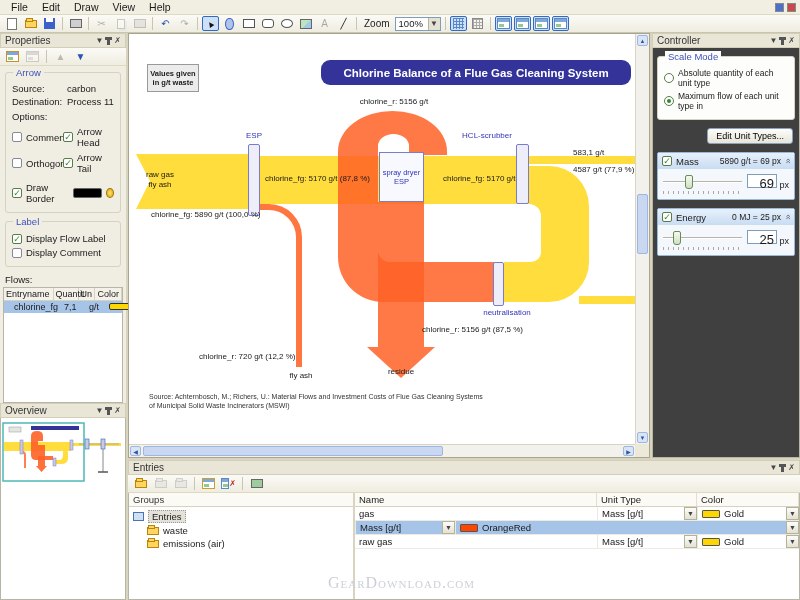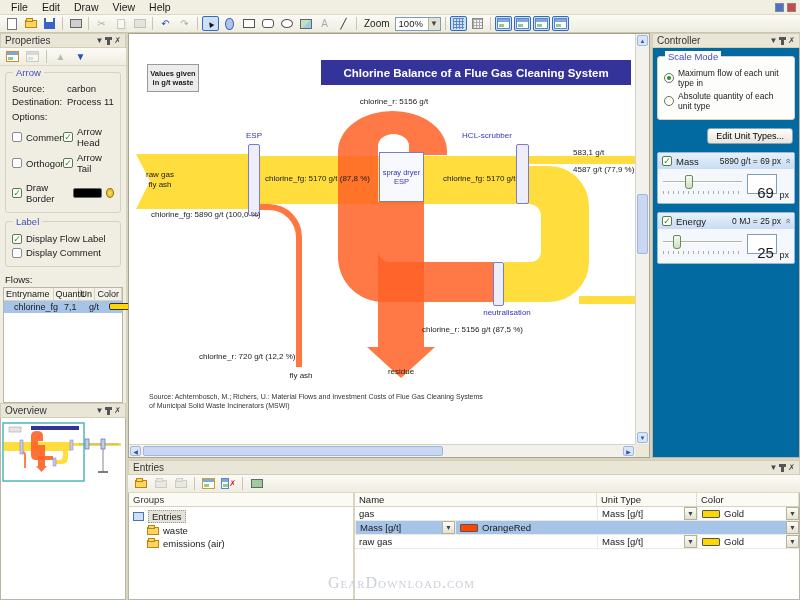--- a/index.html
+++ b/index.html
@@ -79,42 +79,42 @@
   
   .canvas-wrap { flex:1; position:relative; background:#fff; border:1px solid #A8A490; min-width:0; }
   .canvas { position:absolute; left:0; top:0; right:14px; bottom:13px; background:#fff; overflow:hidden; }
   .vsb { position:absolute; top:0; right:0; bottom:13px; width:14px; background:#F2F1EC; border-left:1px solid #D8D4C0; }
   .hsb { position:absolute; left:0; right:14px; bottom:0; height:13px; background:#F2F1EC; border-top:1px solid #D8D4C0; }
   .sb-btn { position:absolute; background:#D9E4F5; border:1px solid #9EB6E4; border-radius:2px; color:#35589E; font-size:6px; text-align:center; }
   .sb-thumb { position:absolute; background:#C9D8F0; border:1px solid #9EB6E4; border-radius:2px; }
   .corner { position:absolute; right:0; bottom:0; width:14px; height:13px; background:#ECE9D8; }
   .slabel { position:absolute; font-size:8px; white-space:pre-line; color:#1a1a1a; line-height:1.2; }
   .nlabel { color:#3333BB; }
-  .banner { position:absolute; background:#333399; color:#fff; font-weight:bold; font-size:11.5px; display:flex; align-items:center; justify-content:center; }
+  .banner { position:absolute; background:#333399; color:#fff; font-weight:bold; font-size:11.5px; display:flex; align-items:center; justify-content:center;border-radius:9px; }
   .note-box { position:absolute; background:#ECECEC; border:1px solid #999; font-size:7.5px; font-weight:bold; display:flex; align-items:center; justify-content:center; text-align:center; white-space:pre-line; line-height:1.25; }
   .node { position:absolute; background:#EEEEFA; border:1px solid #7B7BC8; border-radius:2px; }
   .spray-box { position:absolute; background:#F8F8FF; border:1px solid #7B7BC8; color:#3333BB; font-size:7.5px; display:flex; align-items:center; justify-content:center; text-align:center; white-space:pre-line; line-height:1.25; }
   .source-text { position:absolute; font-size:7px; color:#333; line-height:1.35; white-space:pre-line; }
 
   
   .controller { width:150px; border-left:2px solid #D8D4C0; }
-  .ctrl-body { flex:1; background:#0369a1; border:1px solid #B8B5A5; border-top:none; padding:4px; font-size:9px; }
+  .ctrl-body { flex:1; background:#404040; border:1px solid #B8B5A5; border-top:none; padding:4px; font-size:9px; }
   .radio { width:10px; height:10px; border:1px solid #5A7A4A; border-radius:50%; background:#fff; flex:none; position:relative; }
   .radio.on:before { content:""; position:absolute; left:2px; top:2px; width:4px; height:4px; border-radius:50%; background:#2E8B2E; }
   .edit-btn { display:block; margin:8px 2px 8px auto; padding:2px 8px; font-size:9px; background:linear-gradient(#FDFDFA,#E8E5D8); border:1px solid #8CA0C0; border-radius:3px; }
   .scale-block { border:1px solid #99B9DC; border-radius:2px; margin-bottom:8px; background:#F4F8FD; }
   .scale-hd { height:16px; background:linear-gradient(#E8F1FB,#C8DCF2); display:flex; align-items:center; gap:4px; padding:0 4px; font-size:9.5px; }
   .scale-hd .txt-r { margin-left:auto; font-size:8.5px; }
   .chev { color:#567; font-size:9px; transform:rotate(-90deg); display:inline-block; }
   .scale-body { padding:5px 5px 3px 5px; display:flex; align-items:flex-start; gap:5px; }
   .slider { flex:1; position:relative; height:22px; }
   .slider .track { position:absolute; top:7px; left:0; right:0; height:2px; background:#B8B5A5; border-bottom:1px solid #fff; }
   .slider .thumb { position:absolute; top:1px; width:8px; height:14px; background:linear-gradient(#F5FAF0,#CFE0C0); border:1px solid #6A8A5A; border-radius:2px 2px 3px 3px; }
   .slider .ticks { position:absolute; left:0; right:0; top:17px; height:3px; background:repeating-linear-gradient(90deg,#AAA 0 1px,transparent 1px 5px); }
-  .val-box { width:30px; height:14px; background:#fff; border:1px solid #7F9DB9; font-size:15px; text-align:right; padding:9px 2px; }
+  .val-box { width:30px; height:14px; background:#fff; border:1px solid #7F9DB9; font-size:13px; text-align:right; padding:1px 2px; }
   .px-lbl { font-size:9px; margin-top:2px; }
 
   
   .entries { height:142px; border-top:2px solid #D8D4C0; }
   .ent-toolbar { height:18px; background:linear-gradient(#FBFAF6,#EFEDE0); border-bottom:1px solid #DDD9C3; display:flex; align-items:center; gap:3px; padding:0 4px; }
   .ent-body { flex:1; display:flex; min-height:0; background:#fff; border:1px solid #B8B5A5; border-top:none; }
   .groups-pane { width:226px; border-right:2px solid #D8D4C0; display:flex; flex-direction:column; }
   .col-hd { height:14px; background:#FBFAF4; border-bottom:1px solid #D5D2C0; font-size:9.5px; padding:1px 4px; color:#333; display:flex; }
   .tree { flex:1; background:#fff; padding:2px 2px; font-size:9.5px; }
   .tree-row { display:flex; align-items:center; gap:4px; padding:1px 2px; }
@@ -420,26 +420,26 @@
             <span class="pt-btns">
               <span class="pt-btn">▼</span>
               <span class="pin-icon"></span>
               <span class="pt-btn">✗</span>
             </span>
           </div>
           <div class="ctrl-body">
             <div class="groupbox" style="margin:4px 0 0 0;background:#FDFDFB;">
               <span class="caption" style="background:#FDFDFB;">Scale Mode</span>
               <div class="cbrow">
+                  <span class="radio"></span>
+                  <span style="font-size:8.5px;">Absolute quantity of each unit type</span>
+                </div>
+              <div class="cbrow">
                   <span class="radio on"></span>
                   <span style="font-size:8.5px;">Maximum flow of each unit type in</span>
-                </div>
-              <div class="cbrow">
-                  <span class="radio"></span>
-                  <span style="font-size:8.5px;">Absolute quantity of each unit type</span>
                 </div>
             </div>
             <button class="edit-btn">Edit Unit Types...</button>
 
             <div class="scale-block">
               <div class="scale-hd">
                 <span class="cb">✓</span>
                 <span>Mass</span>
                 <span class="txt-r">5890 g/t = 69 px</span>
                 <span class="chev">»</span>

